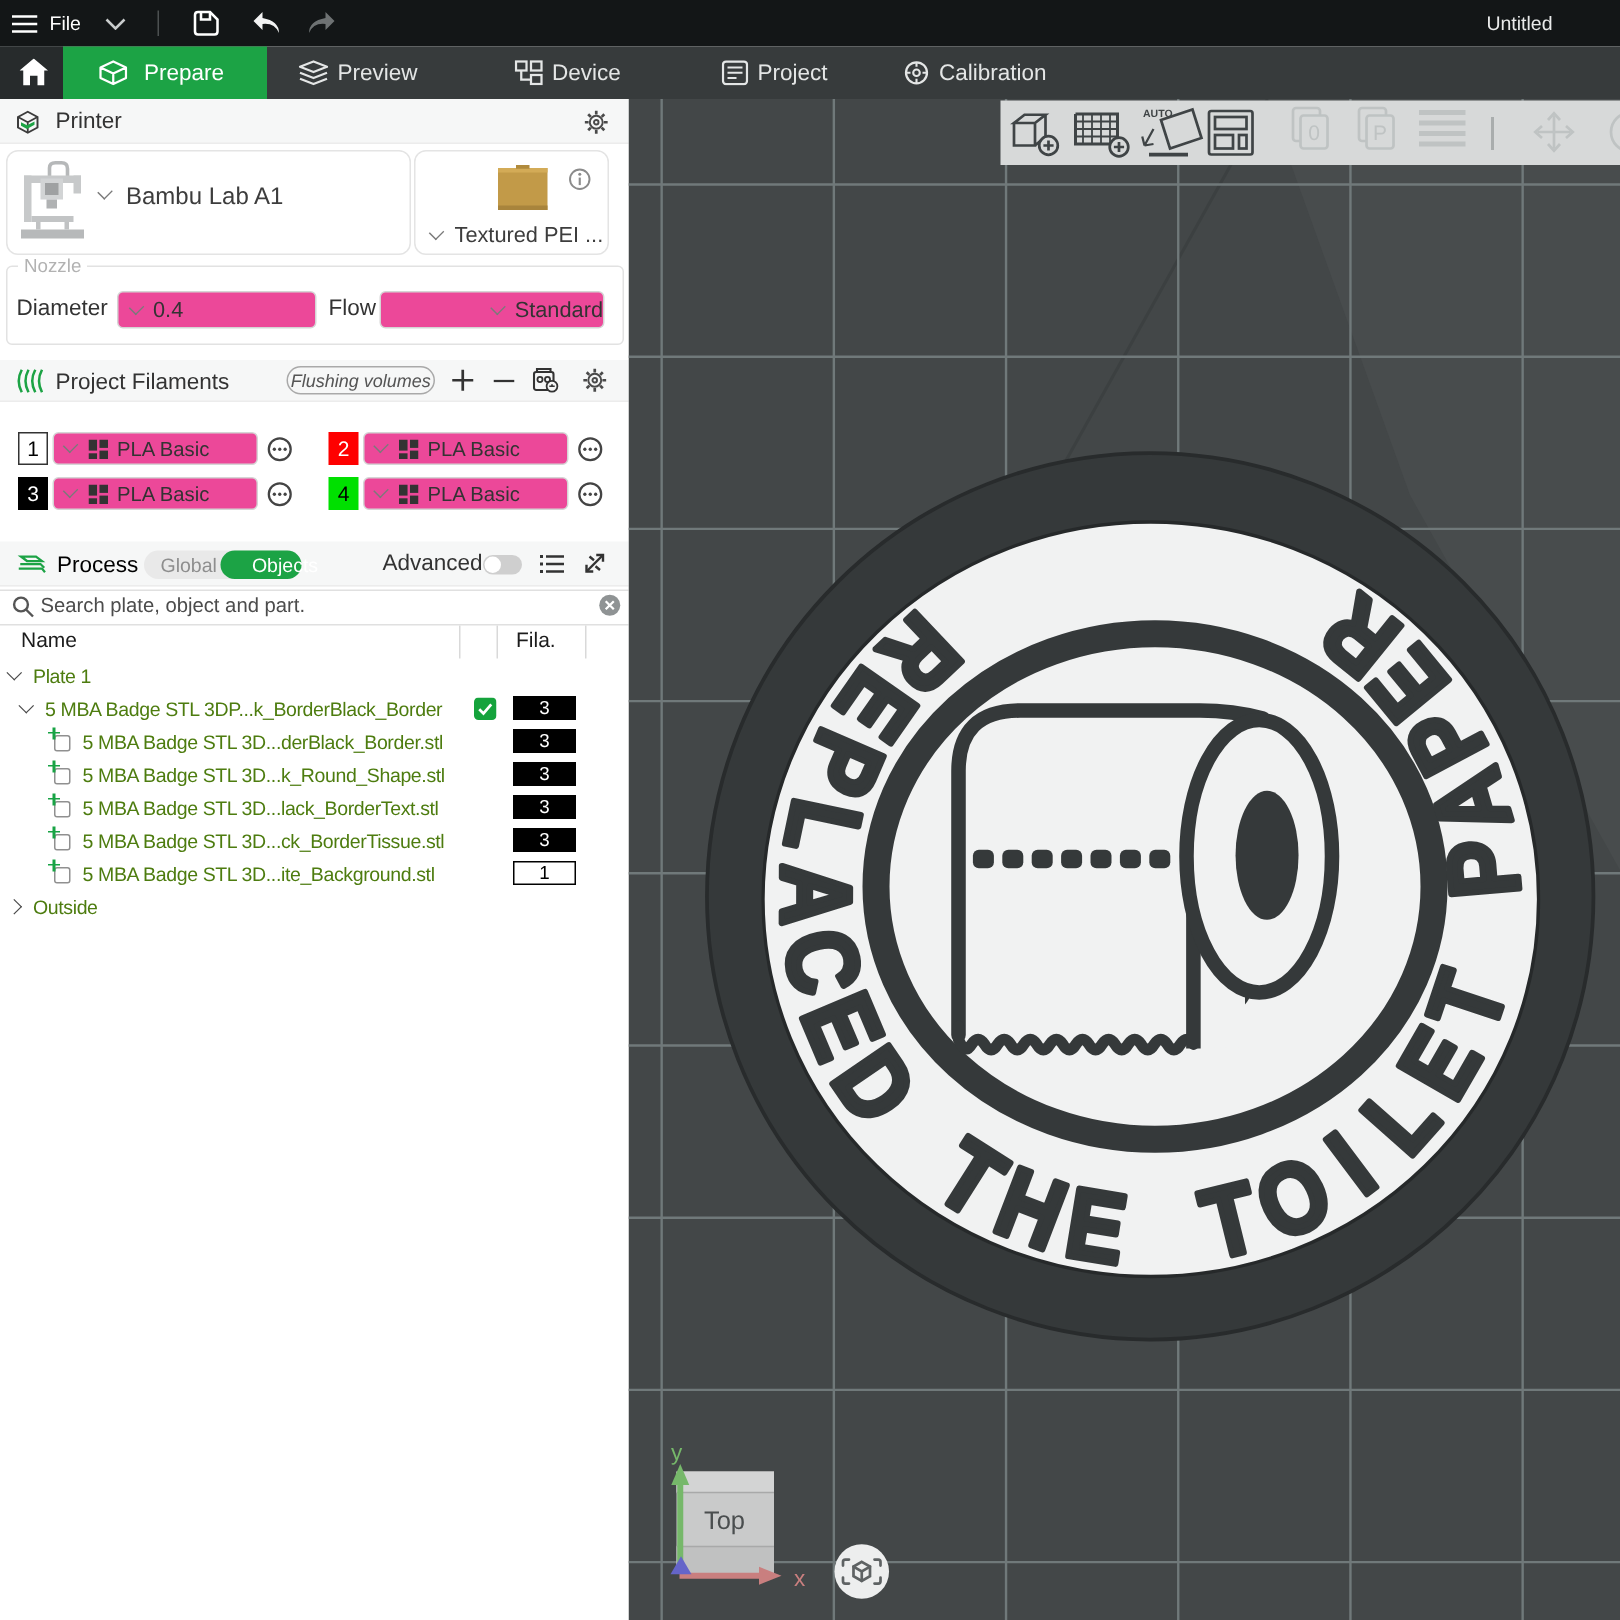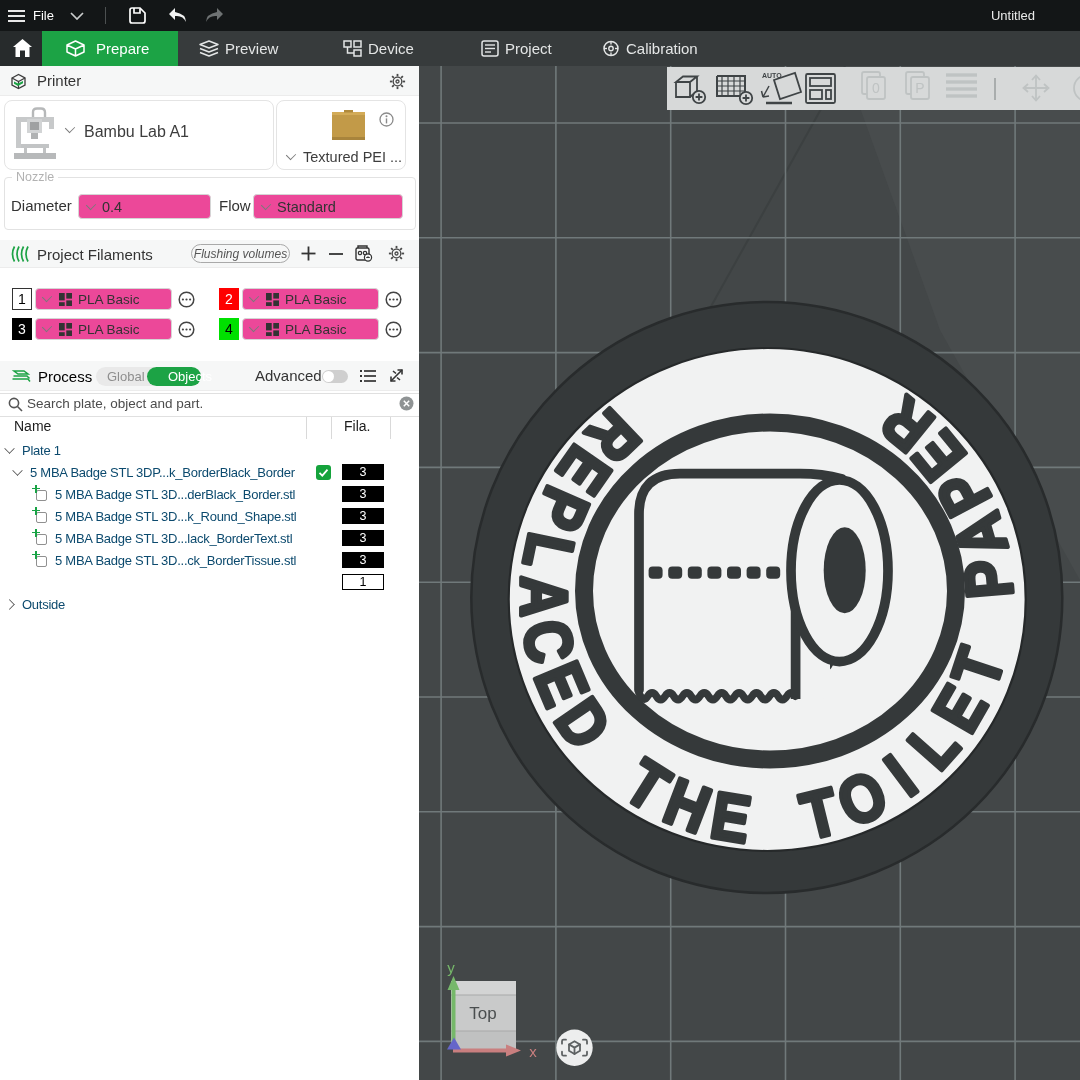--- a/index.html
+++ b/index.html
@@ -10,21 +10,21 @@
 #tabbar { position:absolute; left:0; top:31px; width:1080px; height:35px; background:#373b3c; }
 .tab { position:absolute; top:0; height:35px; display:flex; align-items:center; color:#e4e6e6; font-size:15px; }
 
 #panel { position:absolute; left:0; top:66px; width:419px; height:1014px; background:#fff; }
 .sechdr { position:absolute; left:0; width:419px; background:#f6f7f7; border-bottom:1px solid #ececec; }
 .card { position:absolute; border:1px solid #e4e4e4; border-radius:8px; background:#fff; }
 .combo { position:absolute; border:1px solid #d5d5d5; border-radius:4px; background:#ec4899; display:flex; align-items:center; }
 .chev { width:8px; height:8px; border-left:1.6px solid #7a7a7a; border-bottom:1.6px solid #7a7a7a; transform:rotate(-45deg) scale(1,0.82); margin-top:-4px; }
 .numbox { position:absolute; width:20px; height:22px; font-size:14px; display:flex; align-items:center; justify-content:center; }
 .chip { position:absolute; left:342px; width:42px; height:16px; font-size:12.5px; display:flex; align-items:center; justify-content:center; }
-.trow { position:absolute; left:0; width:419px; height:22px; font-size:13px; letter-spacing:-0.25px; color:#0c4a6e; display:flex; align-items:center; }
+.trow { position:absolute; left:0; width:419px; height:22px; font-size:13px; letter-spacing:-0.25px; color:#4d7c0f; display:flex; align-items:center; }
 .tree-ic { position:relative; width:11px; height:11px; border:1.3px solid #909090; border-radius:2px; margin:2px 8px 0 0; }
 .tree-ic:before { content:""; position:absolute; left:-5px; top:-3px; width:8px; height:1.9px; background:#18a345; }
 .tree-ic:after { content:""; position:absolute; left:-2px; top:-6px; width:1.9px; height:8px; background:#18a345; }
 .carD { width:9px; height:9px; border-right:1.8px solid #4a4a4a; border-bottom:1.8px solid #4a4a4a; transform:rotate(45deg) scale(0.82); margin:-3px 8px 0 0; }
 .carR { width:9px; height:9px; border-right:1.8px solid #4a4a4a; border-bottom:1.8px solid #4a4a4a; transform:rotate(-45deg) scale(0.82); margin:0 8px 0 0; }
 </style></head>
 <body>
 
 <div id="topbar">
   <svg class="abs" style="left:8px;top:9px" width="17" height="14" viewBox="0 0 17 14">
@@ -166,21 +166,21 @@
   <span class="abs" style="left:303px;top:83px;font-size:14.5px;color:#3d3d3d;">Textured PEI ...</span>
 
   <div class="abs" style="left:4px;top:111px;width:412px;height:53px;border:1px solid #e2e2e2;border-radius:4px;"></div>
   <span class="abs" style="left:12px;top:104px;background:#fff;padding:0 4px;font-size:12.5px;color:#b2b2b2;">Nozzle</span>
   <span class="abs" style="left:11px;top:131px;font-size:15px;color:#333;">Diameter</span>
   <div class="combo" style="left:78px;top:128px;width:133px;height:25px;">
     <div class="chev" style="margin-left:8px;"></div>
       <span style="margin-left:7px;font-size:14.5px;color:#333;">0.4</span>
   </div>
   <span class="abs" style="left:219px;top:131px;font-size:15px;color:#333;">Flow</span>
-  <div class="combo" style="left:253px;top:128px;width:150px;height:25px;">
+  <div class="combo" style="left:253px;top:128px;width:150px;height:25px;justify-content:flex-end;">
     <div class="chev" style="margin-left:8px;"></div>
       <span style="margin-left:7px;font-size:14.5px;color:#333;">Standard</span>
   </div>
 
   <div class="sechdr" style="top:174px;height:28px;"></div>
   <svg class="abs" style="left:11px;top:180px" width="19" height="16" viewBox="0 0 19 16">
     <g fill="none" stroke="#1ca345" stroke-width="1.7">
       <path d="M3.5 0.5 Q-0.5 8 3.5 15.5"></path>
         <path d="M8 0.5 Q4 8 8 15.5"></path>
         <path d="M12.5 0.5 Q8.5 8 12.5 15.5"></path>
@@ -362,20 +362,21 @@
 </svg>
 <div class="chip" style="top:398px;background:#000;color:#fff;">3</div>
 <div class="trow" style="top:417px;"><div class="tree-ic" style="margin-left:36px;"></div>5 MBA Badge STL 3D...derBlack_Border.stl</div>
 <div class="chip" style="top:420px;background:#000;color:#fff;">3</div>
 <div class="trow" style="top:439px;"><div class="tree-ic" style="margin-left:36px;"></div>5 MBA Badge STL 3D...k_Round_Shape.stl</div>
 <div class="chip" style="top:442px;background:#000;color:#fff;">3</div>
 <div class="trow" style="top:461px;"><div class="tree-ic" style="margin-left:36px;"></div>5 MBA Badge STL 3D...lack_BorderText.stl</div>
 <div class="chip" style="top:464px;background:#000;color:#fff;">3</div>
 <div class="trow" style="top:483px;"><div class="tree-ic" style="margin-left:36px;"></div>5 MBA Badge STL 3D...ck_BorderTissue.stl</div>
 <div class="chip" style="top:486px;background:#000;color:#fff;">3</div>
+<div class="trow" style="top:505px;"><div class="tree-ic" style="margin-left:36px;"></div>5 MBA Badge STL 3D...ite_Background.stl</div>
 <div class="chip" style="top:508px;background:#fff;color:#000;border:1.6px solid #000;">1</div>
 <div class="trow" style="top:527px;"><div class="carR" style="margin-left:5px;"></div>Outside</div>
 </div>
 
 <svg id="vp" class="abs" style="left:419px;top:66px" width="661" height="1014" viewBox="419 66 1080 1014" preserveAspectRatio="xMinYMin slice">
   <rect x="419" y="66" width="661" height="1014" fill="#434748"></rect>
   <polygon points="845,66 1080,66 1080,580 940,330" fill="#484c4d"></polygon>
   <line x1="845" y1="66" x2="670" y2="380" stroke="#3c4041" stroke-width="2"></line>
   <g stroke="#70797a" stroke-width="1.6">
 <line x1="441.1" y1="66" x2="441.1" y2="1080"></line>

